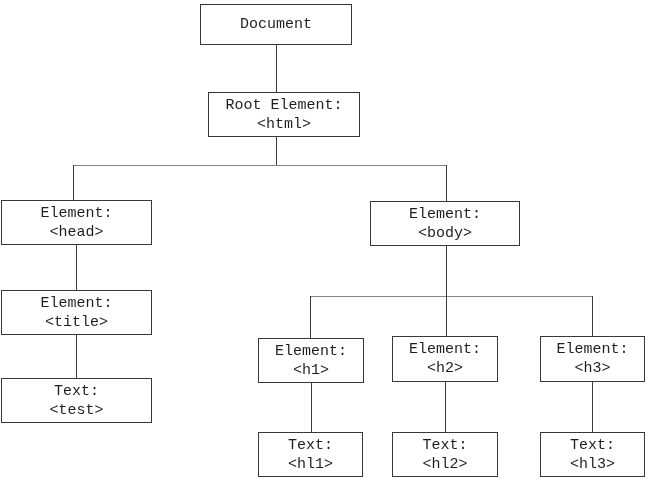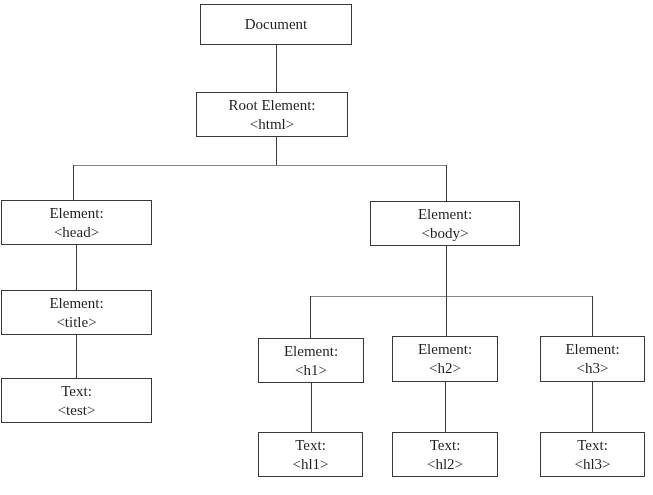--- a/index.html
+++ b/index.html
@@ -17,28 +17,27 @@
     border:1px solid #383838;
     background:#ffffff;
     display:flex;
     flex-direction:column;
     align-items:center;
     justify-content:center;
     text-align:center;
     font-size:15px;
     line-height:19px;
     white-space:nowrap;
-    font-family:Liberation Serif, serif;
   }
   .vline{position:absolute;width:1px;background:#3b3b3b;}
   .hline{position:absolute;height:1px;background:#848484;}
 
   
   .n-document{left:200px;top:4px;width:152px;height:41px;}
-  .n-html{left:196px;top:92px;width:152px;height:45px;}
+  .n-html{left:208px;top:92px;width:152px;height:45px;}
   .n-head{left:1px;top:200px;width:151px;height:45px;}
   .n-body{left:370px;top:201px;width:150px;height:45px;}
   .n-title{left:1px;top:290px;width:151px;height:45px;}
   .n-test{left:1px;top:378px;width:151px;height:45px;}
   .n-h1{left:258px;top:338px;width:106px;height:45px;}
   .n-h2{left:392px;top:336px;width:106px;height:46px;}
   .n-h3{left:540px;top:336px;width:105px;height:46px;}
   .n-t1{left:258px;top:432px;width:105px;height:45px;}
   .n-t2{left:392px;top:432px;width:106px;height:45px;}
   .n-t3{left:540px;top:432px;width:105px;height:45px;}

